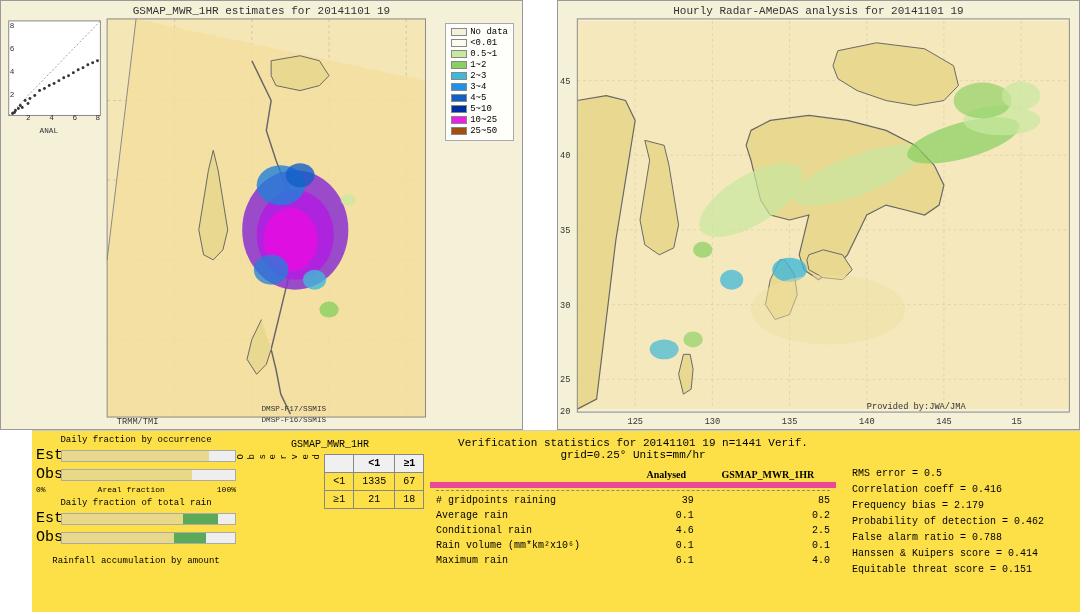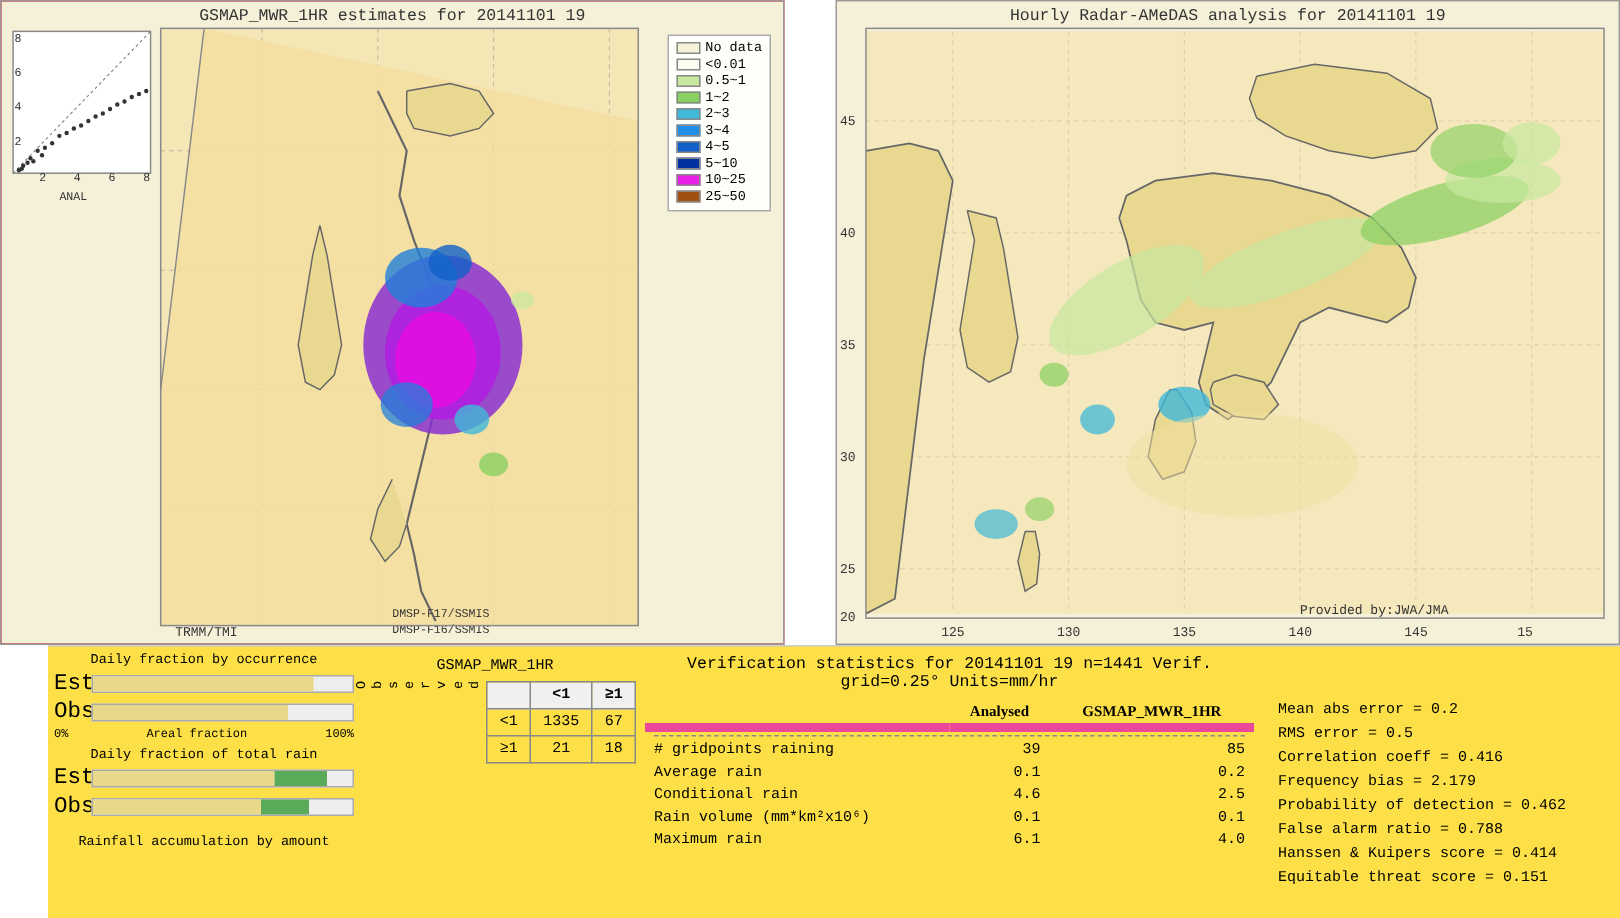--- a/index.html
+++ b/index.html
@@ -43,21 +43,21 @@
       width: 100%;
       text-align: center;
       font-size: 11px;
       font-family: 'Courier New', Courier, monospace;
       color: #333;
       z-index: 10;
     }
 
     
     .left-map {
-      background: #ef4444;
+      background: #f9a8d4;
     }
 
     
     .right-map {
       background: #f5f0d8;
       margin-left: 34px;
     }
 
     
     .legend-box {
@@ -605,21 +605,20 @@
           <tr>
             <td>Maximum rain</td>
             <td>6.1</td>
             <td>4.0</td>
           </tr>
         </tbody>
       </table>
     </div>
 
     <div class="right-stats-section">
-      <div>Mean abs error = 0.2</div>
       <div>RMS error = 0.5</div>
       <div>Correlation coeff = 0.416</div>
       <div>Frequency bias = 2.179</div>
       <div>Probability of detection = 0.462</div>
       <div>False alarm ratio = 0.788</div>
       <div>Hanssen &amp; Kuipers score = 0.414</div>
       <div>Equitable threat score = 0.151</div>
     </div>
 
   </div>

